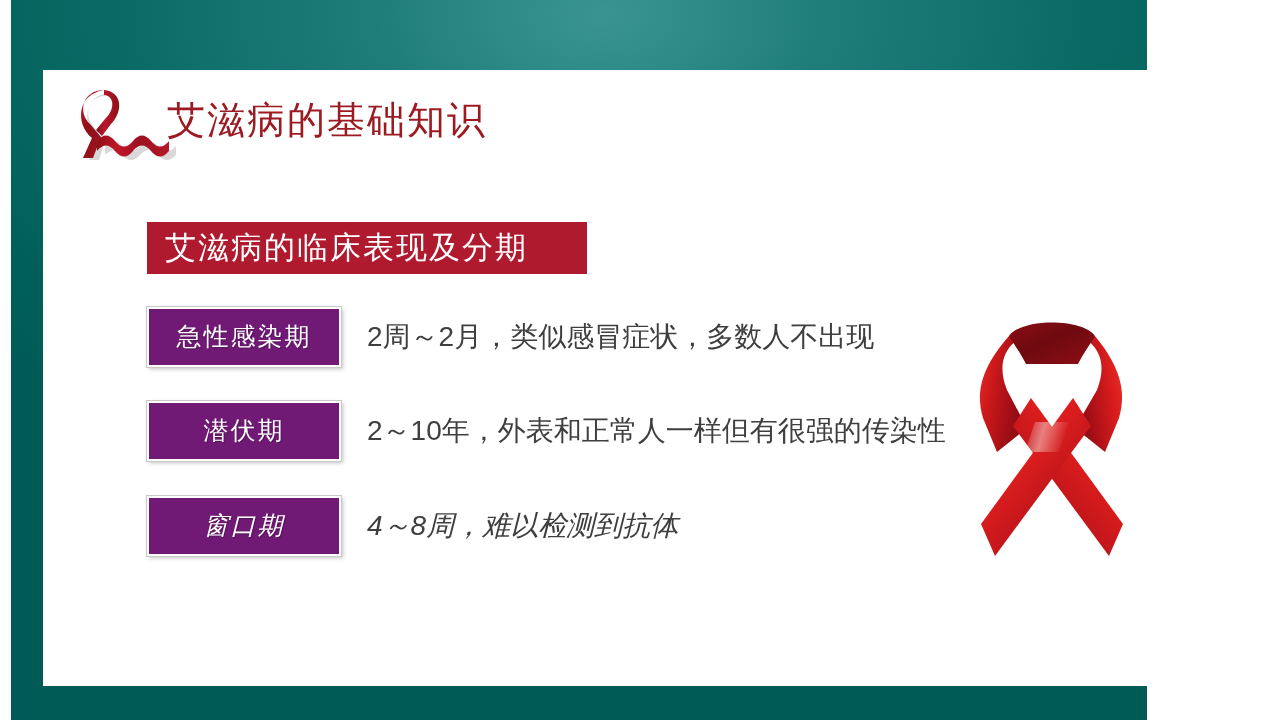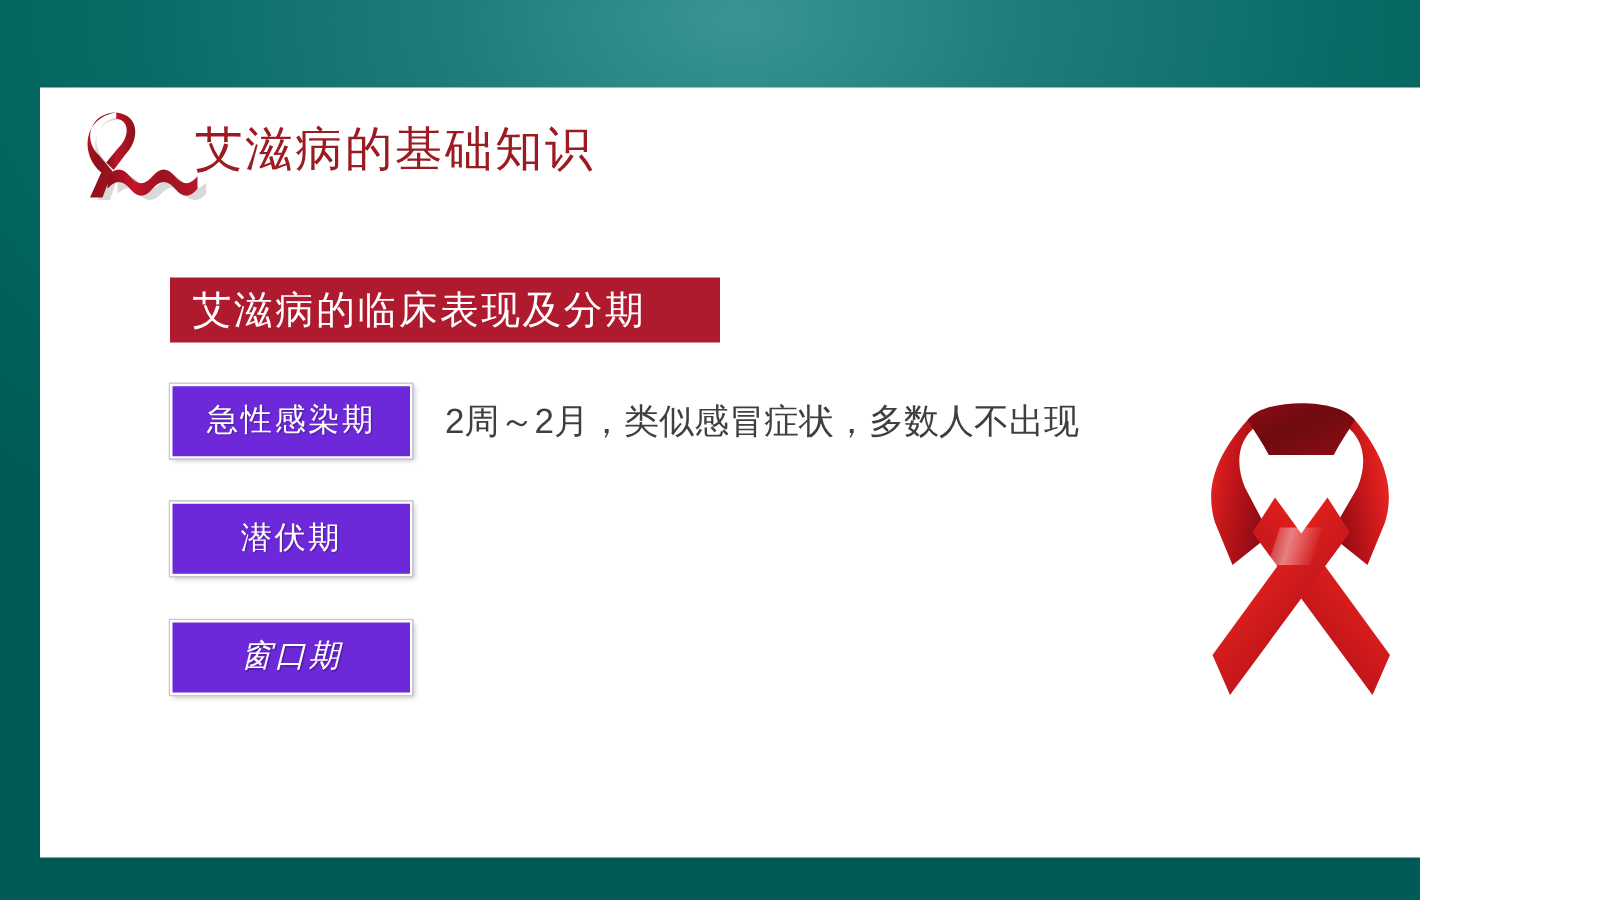--- a/index.html
+++ b/index.html
@@ -14,20 +14,21 @@
   #slide {
     position:relative;
     width:1136px; height:720px;
     background:
       radial-gradient(ellipse 820px 520px at 52% 2%,
           #3a9592 0%,
           #1f7d79 28%,
           #0a6b66 58%,
           #006059 85%,
           #005a55 100%);
+    margin-left: 11px;
   }
 
   
   #card {
     position:absolute;
     left:32px; top:70px;
     width:1216px; height:616px;
     background:#ffffff;
   }
 
@@ -82,21 +83,21 @@
     height:62px;
     display:flex;
     align-items:center;
   }
   #row-0 { top:236px; }
   #row-1 { top:330px;text-align:right; }
   #row-2 { top:425px;font-style:italic; }
 
   .stage-chip {
     width:194px; height:60px;
-    background:#6d28d9;
+    background:#701a75;
     border:2px solid #ffffff;
     outline:1px solid #c9c9c9;
     box-shadow:2px 2px 4px rgba(120,120,120,.45);
     display:flex;
     align-items:center;
     justify-content:center;
     flex:0 0 auto;
   }
   .stage-chip .chip-text {
     color:#ffffff;
@@ -176,26 +177,28 @@
       <div class="stage-chip">
         <span class="chip-text">急性感染期</span>
       </div>
       <div class="stage-desc">2周～2月，类似感冒症状，多数人不出现</div>
     </div>
 
     <div class="stage-row" id="row-1">
       <div class="stage-chip">
         <span class="chip-text">潜伏期</span>
       </div>
+      <div class="stage-desc">2～10年，外表和正常人一样但有很强的传染性</div>
     </div>
 
     <div class="stage-row" id="row-2">
       <div class="stage-chip">
         <span class="chip-text">窗口期</span>
       </div>
+      <div class="stage-desc">4～8周，难以检测到抗体</div>
     </div>
 
     <svg id="big-ribbon" viewBox="0 0 160 262">
       <defs>
         <linearGradient id="rLeftTop" x1="0" y1="0" x2="1" y2="0.4">
           <stop offset="0%" stop-color="#e2322c"></stop>
           <stop offset="30%" stop-color="#d11a1c"></stop>
           <stop offset="70%" stop-color="#a81016"></stop>
           <stop offset="100%" stop-color="#8c0d14"></stop>
         </linearGradient>

